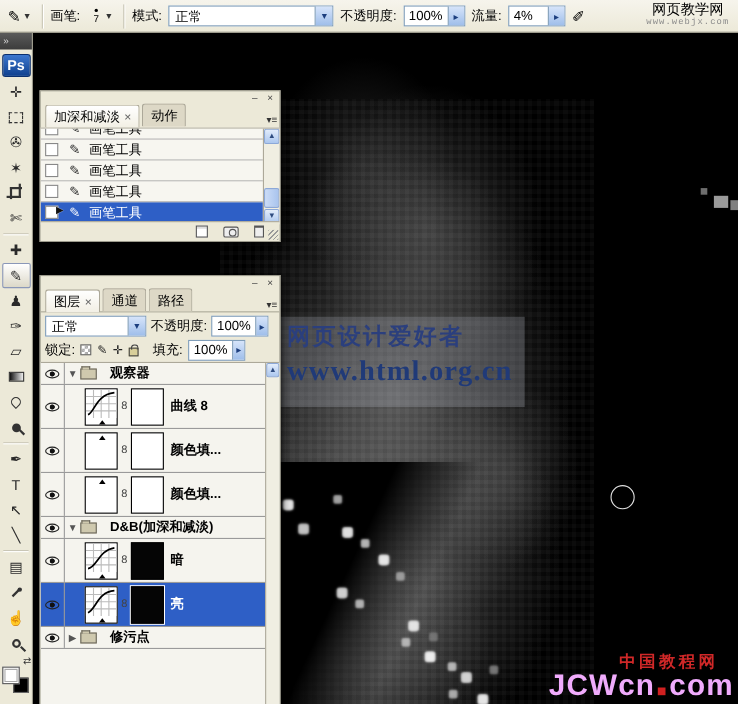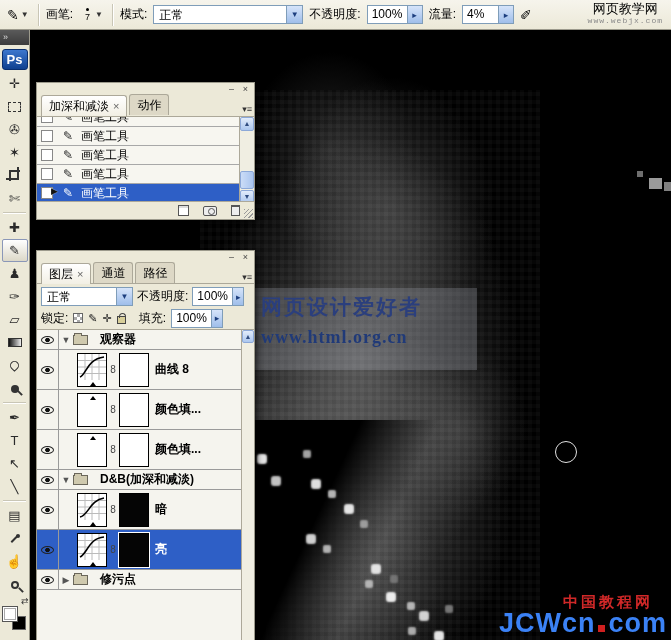--- a/index.html
+++ b/index.html
@@ -93,26 +93,26 @@
       377px 572px 2px 0   rgba(205,205,205,.85),
       390px 582px 2px 1px rgba(230,230,230,.9),
       378px 597px 2px 0   rgba(195,195,195,.85),
       405px 602px 2px 1px rgba(240,240,240,.95),
       415px 575px 2px 0   rgba(160,160,160,.7),
       360px 545px 2px 0   rgba(150,150,150,.6); }
   .speck { position:absolute; background:#8a8a8a; }
   #watermark { position:absolute; left:223px; top:258px; width:224px; height:82px;
     background:rgba(175,180,192,.28); padding:4px 8px; }
   #watermark .w1 { font-size:21px; font-weight:bold; color:#2b3f7d; letter-spacing:2px; line-height:30px; white-space:nowrap; }
-  #watermark .w2 { font-family:"Liberation Serif",serif; font-size:18px; font-weight:bold; color:#203a78; letter-spacing:1px; line-height:30px; }
+  #watermark .w2 { font-family:"Liberation Serif",serif; font-size:26px; font-weight:bold; color:#203a78; letter-spacing:1px; line-height:30px; }
   #brush-cursor { position:absolute; left:525px; top:411px; width:22px; height:22px;
     border:1px solid #e0e0e0; border-radius:50%; }
   #jcw-logo { position:absolute; right:4px; bottom:4px; text-align:right; line-height:17px; }
   #jcw-logo .cn { color:#d02828; font-size:15px; font-weight:bold; letter-spacing:3px; padding-right:14px; }
-  #jcw-logo .en { color:#3b82f6; font-size:27px; font-weight:bold; letter-spacing:1px; line-height:26px; }
+  #jcw-logo .en { color:#f0abfc; font-size:27px; font-weight:bold; letter-spacing:1px; line-height:26px; }
   #jcw-logo .reddot { display:inline-block; width:7px; height:7px; background:#d02020; margin:0 3px; }
 
   
   .palette { position:absolute; background:#ECE9D8; border:1px solid #9C9A8C;
     box-shadow:2px 3px 6px rgba(0,0,0,.65); z-index:10; }
   .titlebar { height:13px; display:flex; justify-content:flex-end; align-items:center; gap:3px; padding:1px 3px 0 0; }
   .tb-btn { width:11px; height:10px; font-size:9px; line-height:8px; text-align:center; color:#444; }
   .tabrow { height:19px; display:flex; align-items:flex-end; padding-left:4px; position:relative; }
   .tab { padding:2px 7px 1px; border:1px solid #ACA899; border-bottom:none; border-radius:3px 3px 0 0;
     background:#DDD8C6; margin-right:2px; white-space:nowrap; font-size:12px; }

